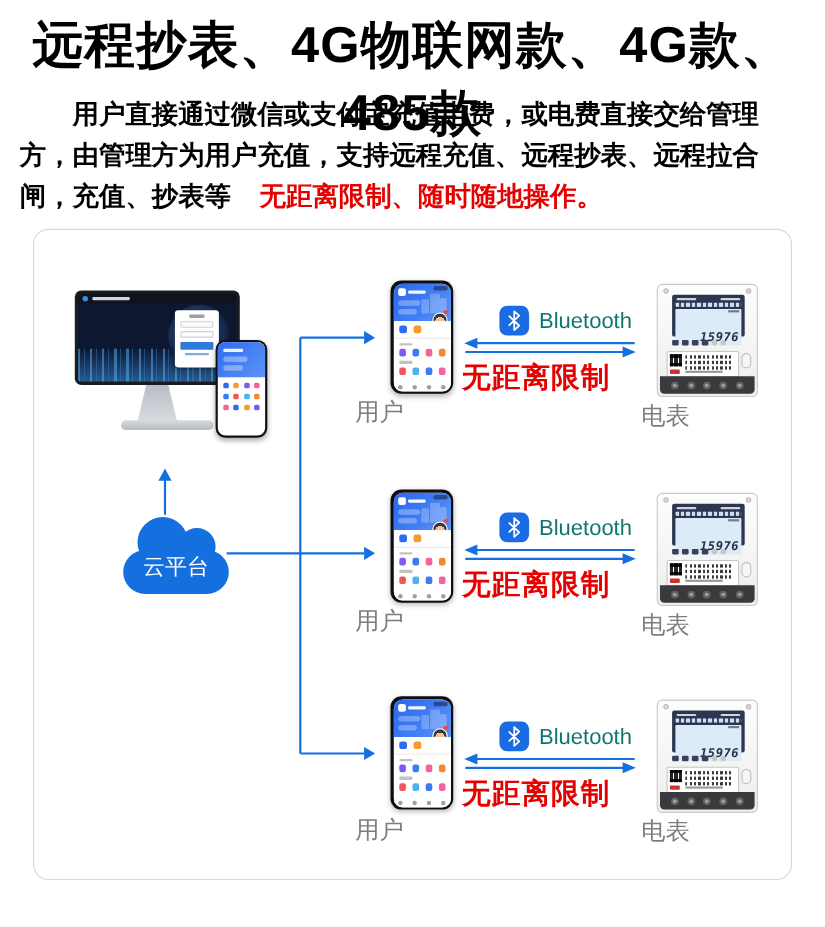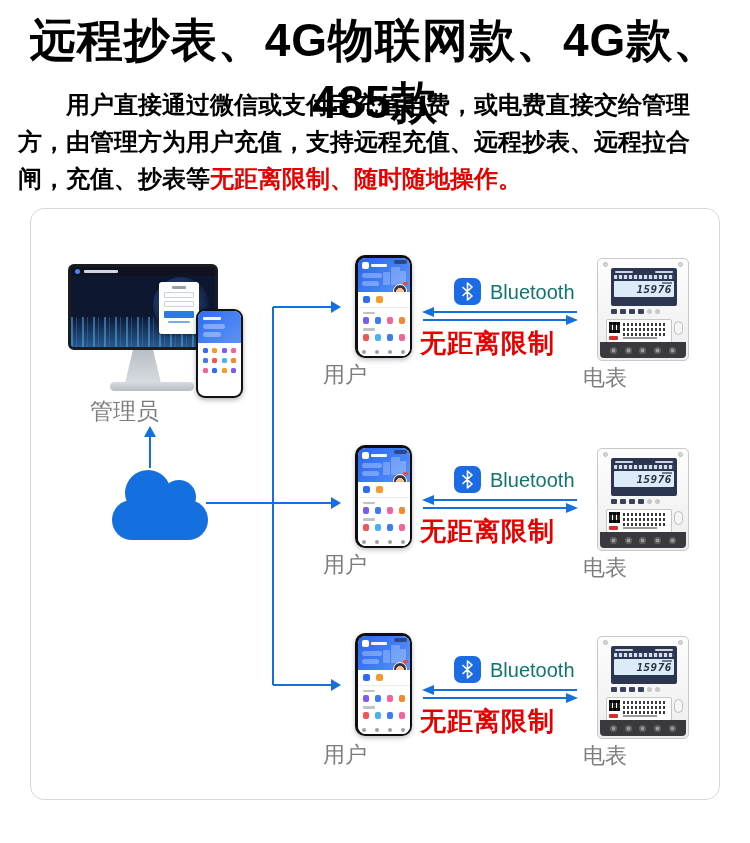--- a/index.html
+++ b/index.html
@@ -14,21 +14,21 @@
   .title {
     position:absolute; left:0; top:10px; width:750px;
     text-align:center; font-size:46px; font-weight:800; color:#000;
     letter-spacing:1px;
   }
   .intro {
     position:absolute; left:18px; top:86px; width:714px;
     font-size:24px; line-height:37px; font-weight:700; color:#000;
     text-indent:48px; text-align:left;
   }
-  .intro .hl { color:#e60000; }
+  .intro .hl { color:#e60000;margin-left:26px; }
 
   
   .panel {
     position:absolute; left:30px; top:208px; width:690px; height:592px;
     border:1px solid #d7d7d7; border-radius:14px; background:#fff;
   }
 
   .connectors { position:absolute; left:0; top:0; pointer-events:none; }
 
   .glabel {
@@ -143,21 +143,21 @@
     position:absolute; width:92px; height:103px;
     background:linear-gradient(#fdfdfd,#ededed); border:1px solid #c9c9c9; border-radius:5px;
   }
   .m-screw { position:absolute; width:5px; height:5px; border-radius:50%; background:#d8d8d8; border:1px solid #bdbdbd; }
   .m-screw.tl { left:5px; top:3px; } .m-screw.tr { right:5px; top:3px; }
   .m-display { position:absolute; left:13px; top:9px; width:66px; height:38px; background:#2c3650; border-radius:2px; padding:2px; }
   .m-dhead { display:flex; justify-content:space-between; padding:1px 2px 2px; }
   .m-dhead i { display:block; width:18px; height:2px; background:#cdd4e2; border-radius:1px; }
   .m-dbar { margin:0 1px 2px; height:4px; background:#3c4a6b; border-radius:1px;
     background-image:repeating-linear-gradient(90deg,#d6dcea 0 3px,transparent 3px 5px); }
-  .m-lcd { position:relative; margin:0 1px; height:16px; background:#dcebf8; border-radius:1px; overflow:hidden; }
+  .m-lcd { position:relative; margin:0 1px; height:33px; background:#dcebf8; border-radius:1px; overflow:hidden; }
   .m-lcd-tag { position:absolute; right:2px; top:1px; width:10px; height:2px; background:#6d7c94; }
   .m-digits {
     position:absolute; right:2px; bottom:1px; font-family:"DejaVu Sans Mono",monospace;
     font-size:11px; font-weight:700; color:#273142; letter-spacing:.5px; font-style:italic;
   }
   .m-btns { position:absolute; left:13px; top:50px; width:66px; display:flex; gap:3px; }
   .m-btns i { display:block; width:6px; height:5px; background:#39425a; border-radius:1px; }
   .m-btns i.lt { background:#c7c7c7; border-radius:50%; width:5px; height:5px; }
   .m-labelcard { position:absolute; left:8px; top:60px; width:66px; height:24px; background:#fff; border:1px solid #c6c6c6; border-radius:2px; }
   .m-qr { position:absolute; left:2px; top:2px; width:11px; height:11px;
@@ -258,26 +258,26 @@
         </div>
       <div class="ap-row">
           <i class="c-pink"></i>
           <i class="c-blue"></i>
           <i class="c-orange"></i>
           <i class="c-purple"></i>
         </div>
     </div>
   </div>
 
-  <div class="glabel" style="left:90px; top:396px; width:120px; font-size:23px;">管理员</div>
 
   <div class="cloud">
     <div class="c-b1"></div>
     <div class="c-b2"></div>
     <div class="c-body"></div>
+    <div class="c-txt">云平台</div>
   </div>
 
   <div class="uphone" style="left:355px; top:255px;">
     <div class="up-screen">
       <div class="up-header">
         <i class="up-notch"></i>
         <i class="up-person"></i>
         <i class="up-persondash"></i>
         <i class="up-pill"></i>
         <i class="up-pill up-pill2"></i>

